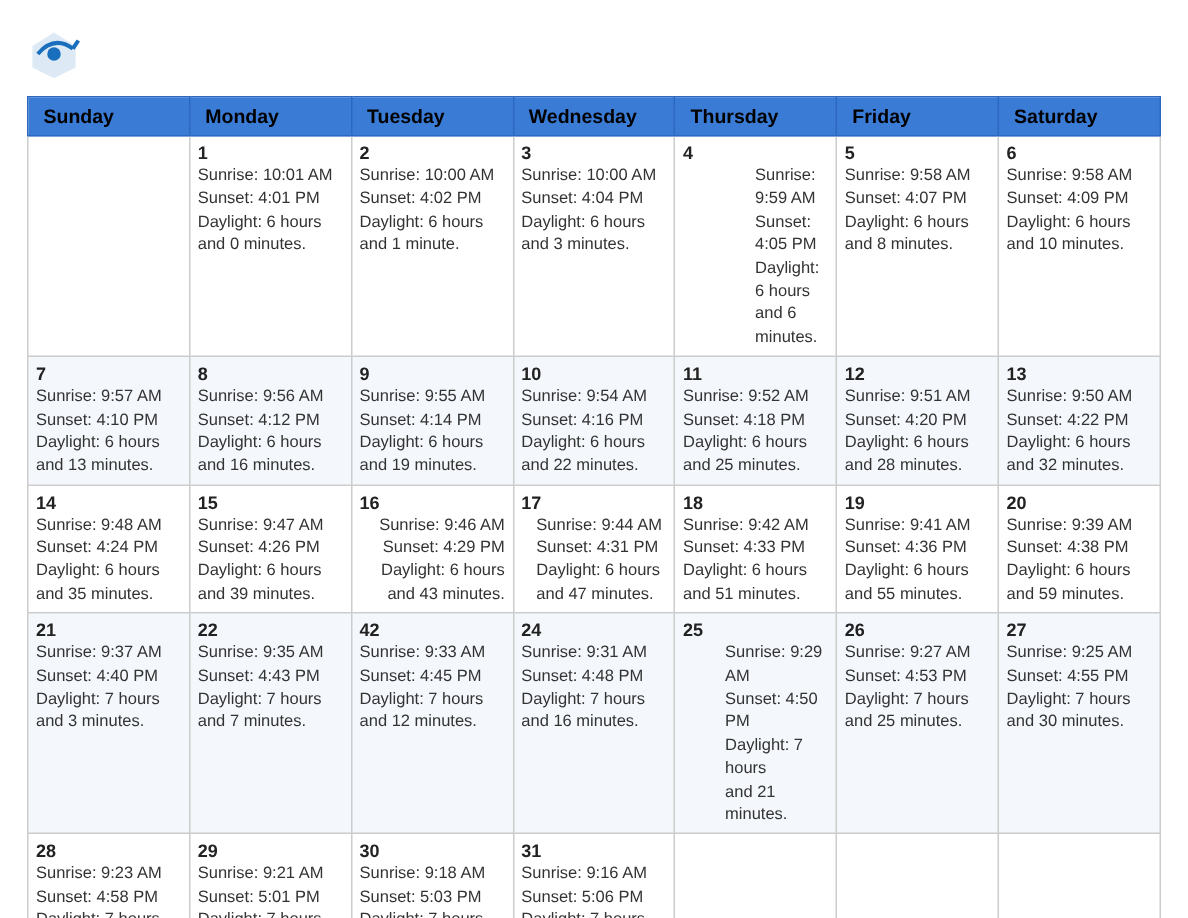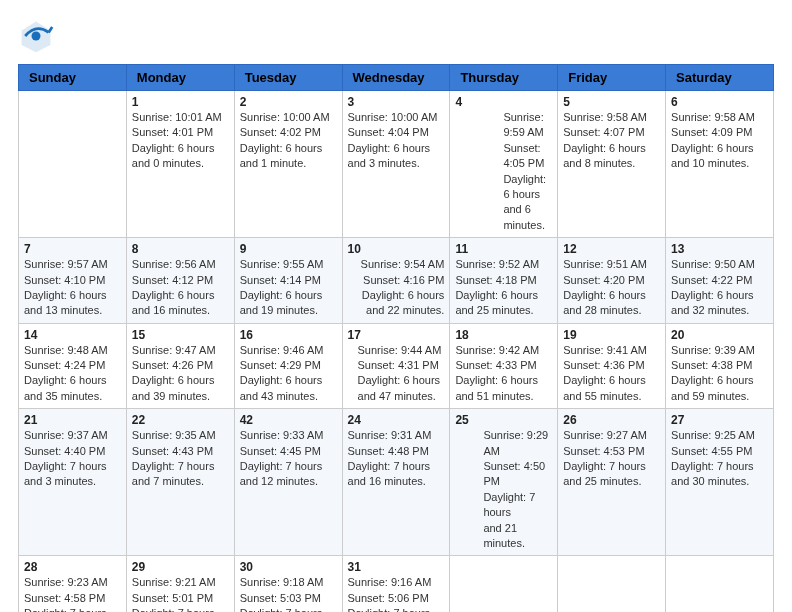--- a/index.html
+++ b/index.html
@@ -192,21 +192,21 @@
           </td>
           <td>
             <span class="day-number">9</span>
             <div class="day-info" style="white-space: pre-line;">Sunrise: 9:55 AM
 Sunset: 4:14 PM
 Daylight: 6 hours
 and 19 minutes.</div>
           </td>
           <td>
             <span class="day-number">10</span>
-            <div class="day-info" style="white-space: pre-line; text-align: right;">Sunrise: 9:54 AM
+            <div class="day-info" style="white-space: pre-line;">Sunrise: 9:54 AM
 Sunset: 4:16 PM
 Daylight: 6 hours
 and 22 minutes.</div>
           </td>
           <td>
             <span class="day-number">11</span>
             <div class="day-info" style="white-space: pre-line;">Sunrise: 9:52 AM
 Sunset: 4:18 PM
 Daylight: 6 hours
 and 25 minutes.</div>
@@ -236,21 +236,21 @@
           </td>
           <td>
             <span class="day-number">15</span>
             <div class="day-info" style="white-space: pre-line;">Sunrise: 9:47 AM
 Sunset: 4:26 PM
 Daylight: 6 hours
 and 39 minutes.</div>
           </td>
           <td>
             <span class="day-number">16</span>
-            <div class="day-info" style="white-space: pre-line;">Sunrise: 9:46 AM
+            <div class="day-info" style="white-space: pre-line; text-align: right;">Sunrise: 9:46 AM
 Sunset: 4:29 PM
 Daylight: 6 hours
 and 43 minutes.</div>
           </td>
           <td>
             <span class="day-number">17</span>
             <div class="day-info" style="white-space: pre-line; margin-left: 10px;">Sunrise: 9:44 AM
 Sunset: 4:31 PM
 Daylight: 6 hours
 and 47 minutes.</div>

